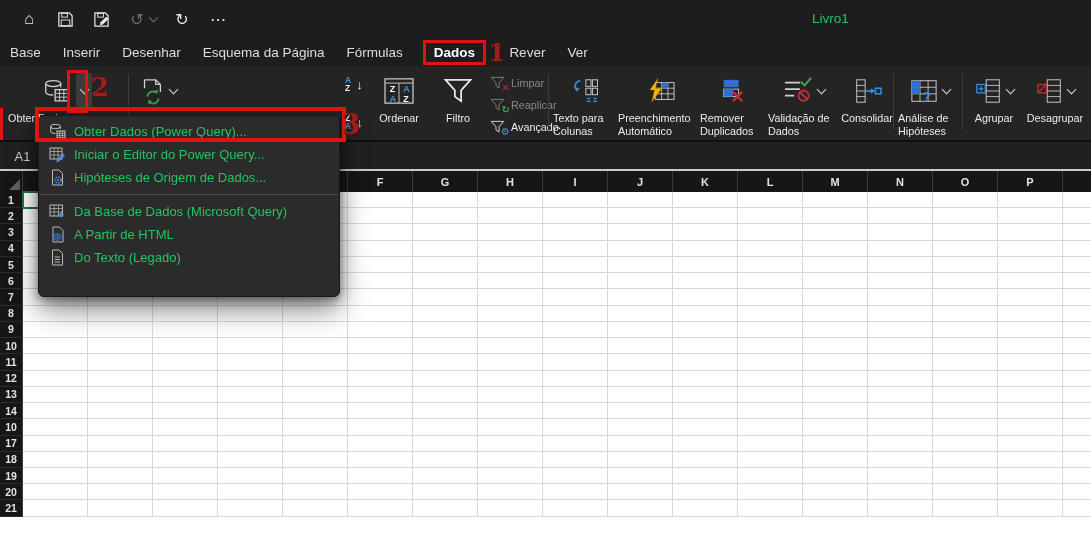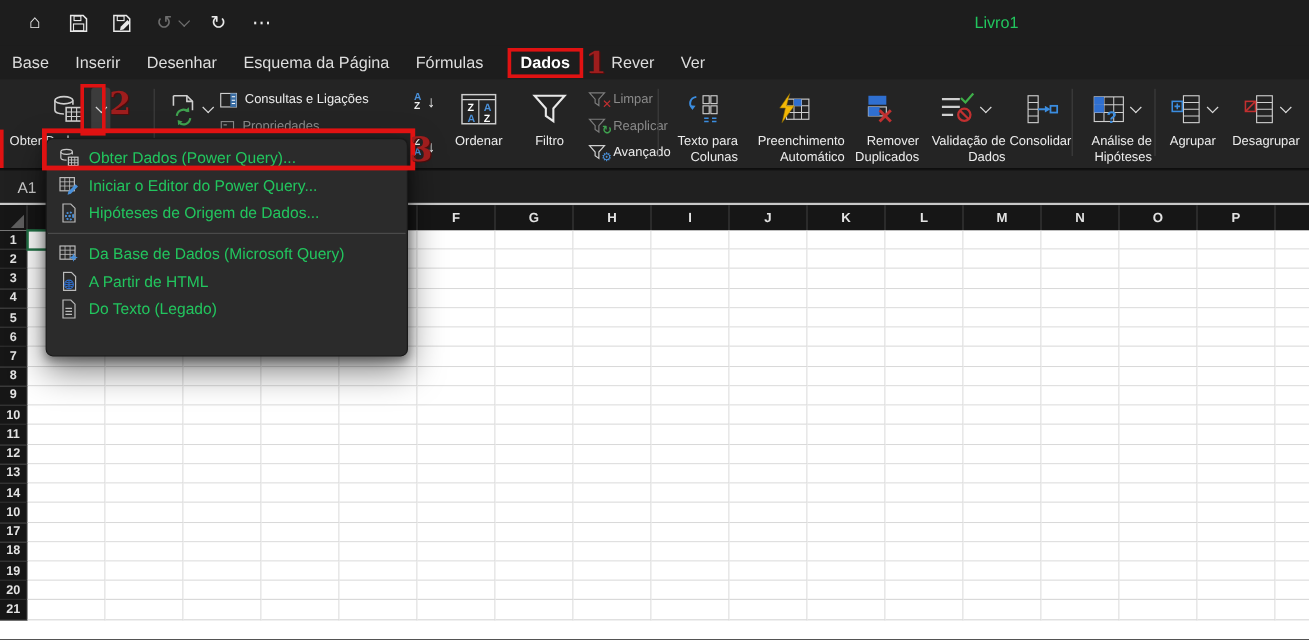--- a/index.html
+++ b/index.html
@@ -19,21 +19,21 @@
   .tabbar{position:absolute;left:0;top:38px;width:100%;height:28px;display:flex;align-items:center;padding-left:10px;box-sizing:border-box;}
   .tab-wrap{margin-right:22px;color:#dedede;font-size:13.5px;cursor:default;white-space:nowrap;}
   .tab-wrap .tab.active{font-weight:bold;color:#fff;}
   .tab-wrap.boxed{border:3px solid #e01212;padding:2px 8px;margin:-2px -6px -2px -2px;margin-right:2px;}
   .anno-num{font-family:"DejaVu Serif","Liberation Serif",serif;font-weight:bold;color:#9e1d1d;text-shadow:1px 1px 0 #4c0d0d;}
   .anno-inline{font-size:25px;margin-right:4px;line-height:1;}
   
   .ribbon{position:absolute;left:0;top:66px;width:100%;height:75px;background:#242424;border-bottom:1px solid #0e0e0e;box-sizing:border-box;}
   .rb-abs{position:absolute;display:flex;flex-direction:column;align-items:center;}
   .rb-iconrow{display:flex;align-items:center;gap:4px;height:38px;}
-  .rb-label{font-size:10.8px;line-height:1.18;color:#ececec;text-align:right;margin-top:2px;}
+  .rb-label{font-size:10.8px;line-height:1.18;color:#ececec;text-align:left;margin-top:2px;}
   .rb-label.left{text-align:left;align-self:flex-start;}
   .rb-sep{position:absolute;top:74px;width:1px;height:56px;background:#3d3d3d;}
   .rb-smallrow{display:flex;align-items:center;gap:6px;height:18px;font-size:10.8px;color:#ececec;white-space:nowrap;}
   .rb-smallrow.dim{color:#8a8a8a;}
   .dd-box{display:flex;align-items:center;justify-content:center;width:16px;height:36px;background:#3c3c3c;border-radius:3px;}
   .sort-mini{display:flex;flex-direction:column;line-height:1;font-weight:bold;font-size:8.5px;}
   .s-blue{color:#4a90d9;} .s-white{color:#eee;}
   .s-arrow{color:#eee;font-size:13px;margin-left:1px;}
   .funnel-wrap{position:relative;display:inline-block;}
   .funnel-ov{position:absolute;right:-5px;bottom:-3px;font-size:10px;font-weight:bold;line-height:1;}
@@ -140,41 +140,20 @@
               <path d="M10 21a6 6 0 0 1 10-4" fill="none" stroke="#3fa14f" stroke-width="1.9"></path>
               <path d="M20.8 13.2l.4 4.6-4.4-1.2z" fill="#3fa14f"></path>
               <path d="M22 23a6 6 0 0 1-10 4" fill="none" stroke="#3fa14f" stroke-width="1.9"></path>
               <path d="M11.2 29.3l-.4-4.6 4.4 1.2z" fill="#3fa14f"></path>
             </svg>
         </span>
         <span class="chev"></span>
       </div>
     </div>
 
-    <div class="rb-abs" style="left:183px;top:8px;align-items:flex-start;">
-      <div class="rb-smallrow">
-        <span>
-          <svg viewBox="0 0 16 16" width="15" height="15">
-              <rect x="1" y="2" width="14" height="12" fill="none" stroke="#cfcfcf"></rect>
-              <rect x="9.5" y="2" width="5.5" height="12" fill="#3a6ea5"></rect>
-              <path d="M10.8 5h3M10.8 8h3M10.8 11h3" stroke="#fff" stroke-width=".9"></path>
-            </svg>
-        </span>
-        <span>Consultas e Ligações</span>
-      </div>
-      <div class="rb-smallrow dim" style="margin-top:4px;">
-        <span>
-          <svg viewBox="0 0 14 14" width="13" height="13">
-              <rect x="1.5" y="2.5" width="11" height="9" fill="none" stroke="#8a8a8a"></rect>
-              <path d="M3.5 5.5h3" stroke="#8a8a8a"></path>
-            </svg>
-        </span>
-        <span>Propriedades</span>
-      </div>
-    </div>
 
     <div class="rb-abs" style="left:345px;top:6px;">
       <div class="rb-iconrow" style="height:24px;">
         <span class="sort-mini">
             <span class="s-blue">A</span>
             <span class="s-white">Z</span>
           </span>
           <span class="s-arrow">↓</span>
       </div>
     </div>

